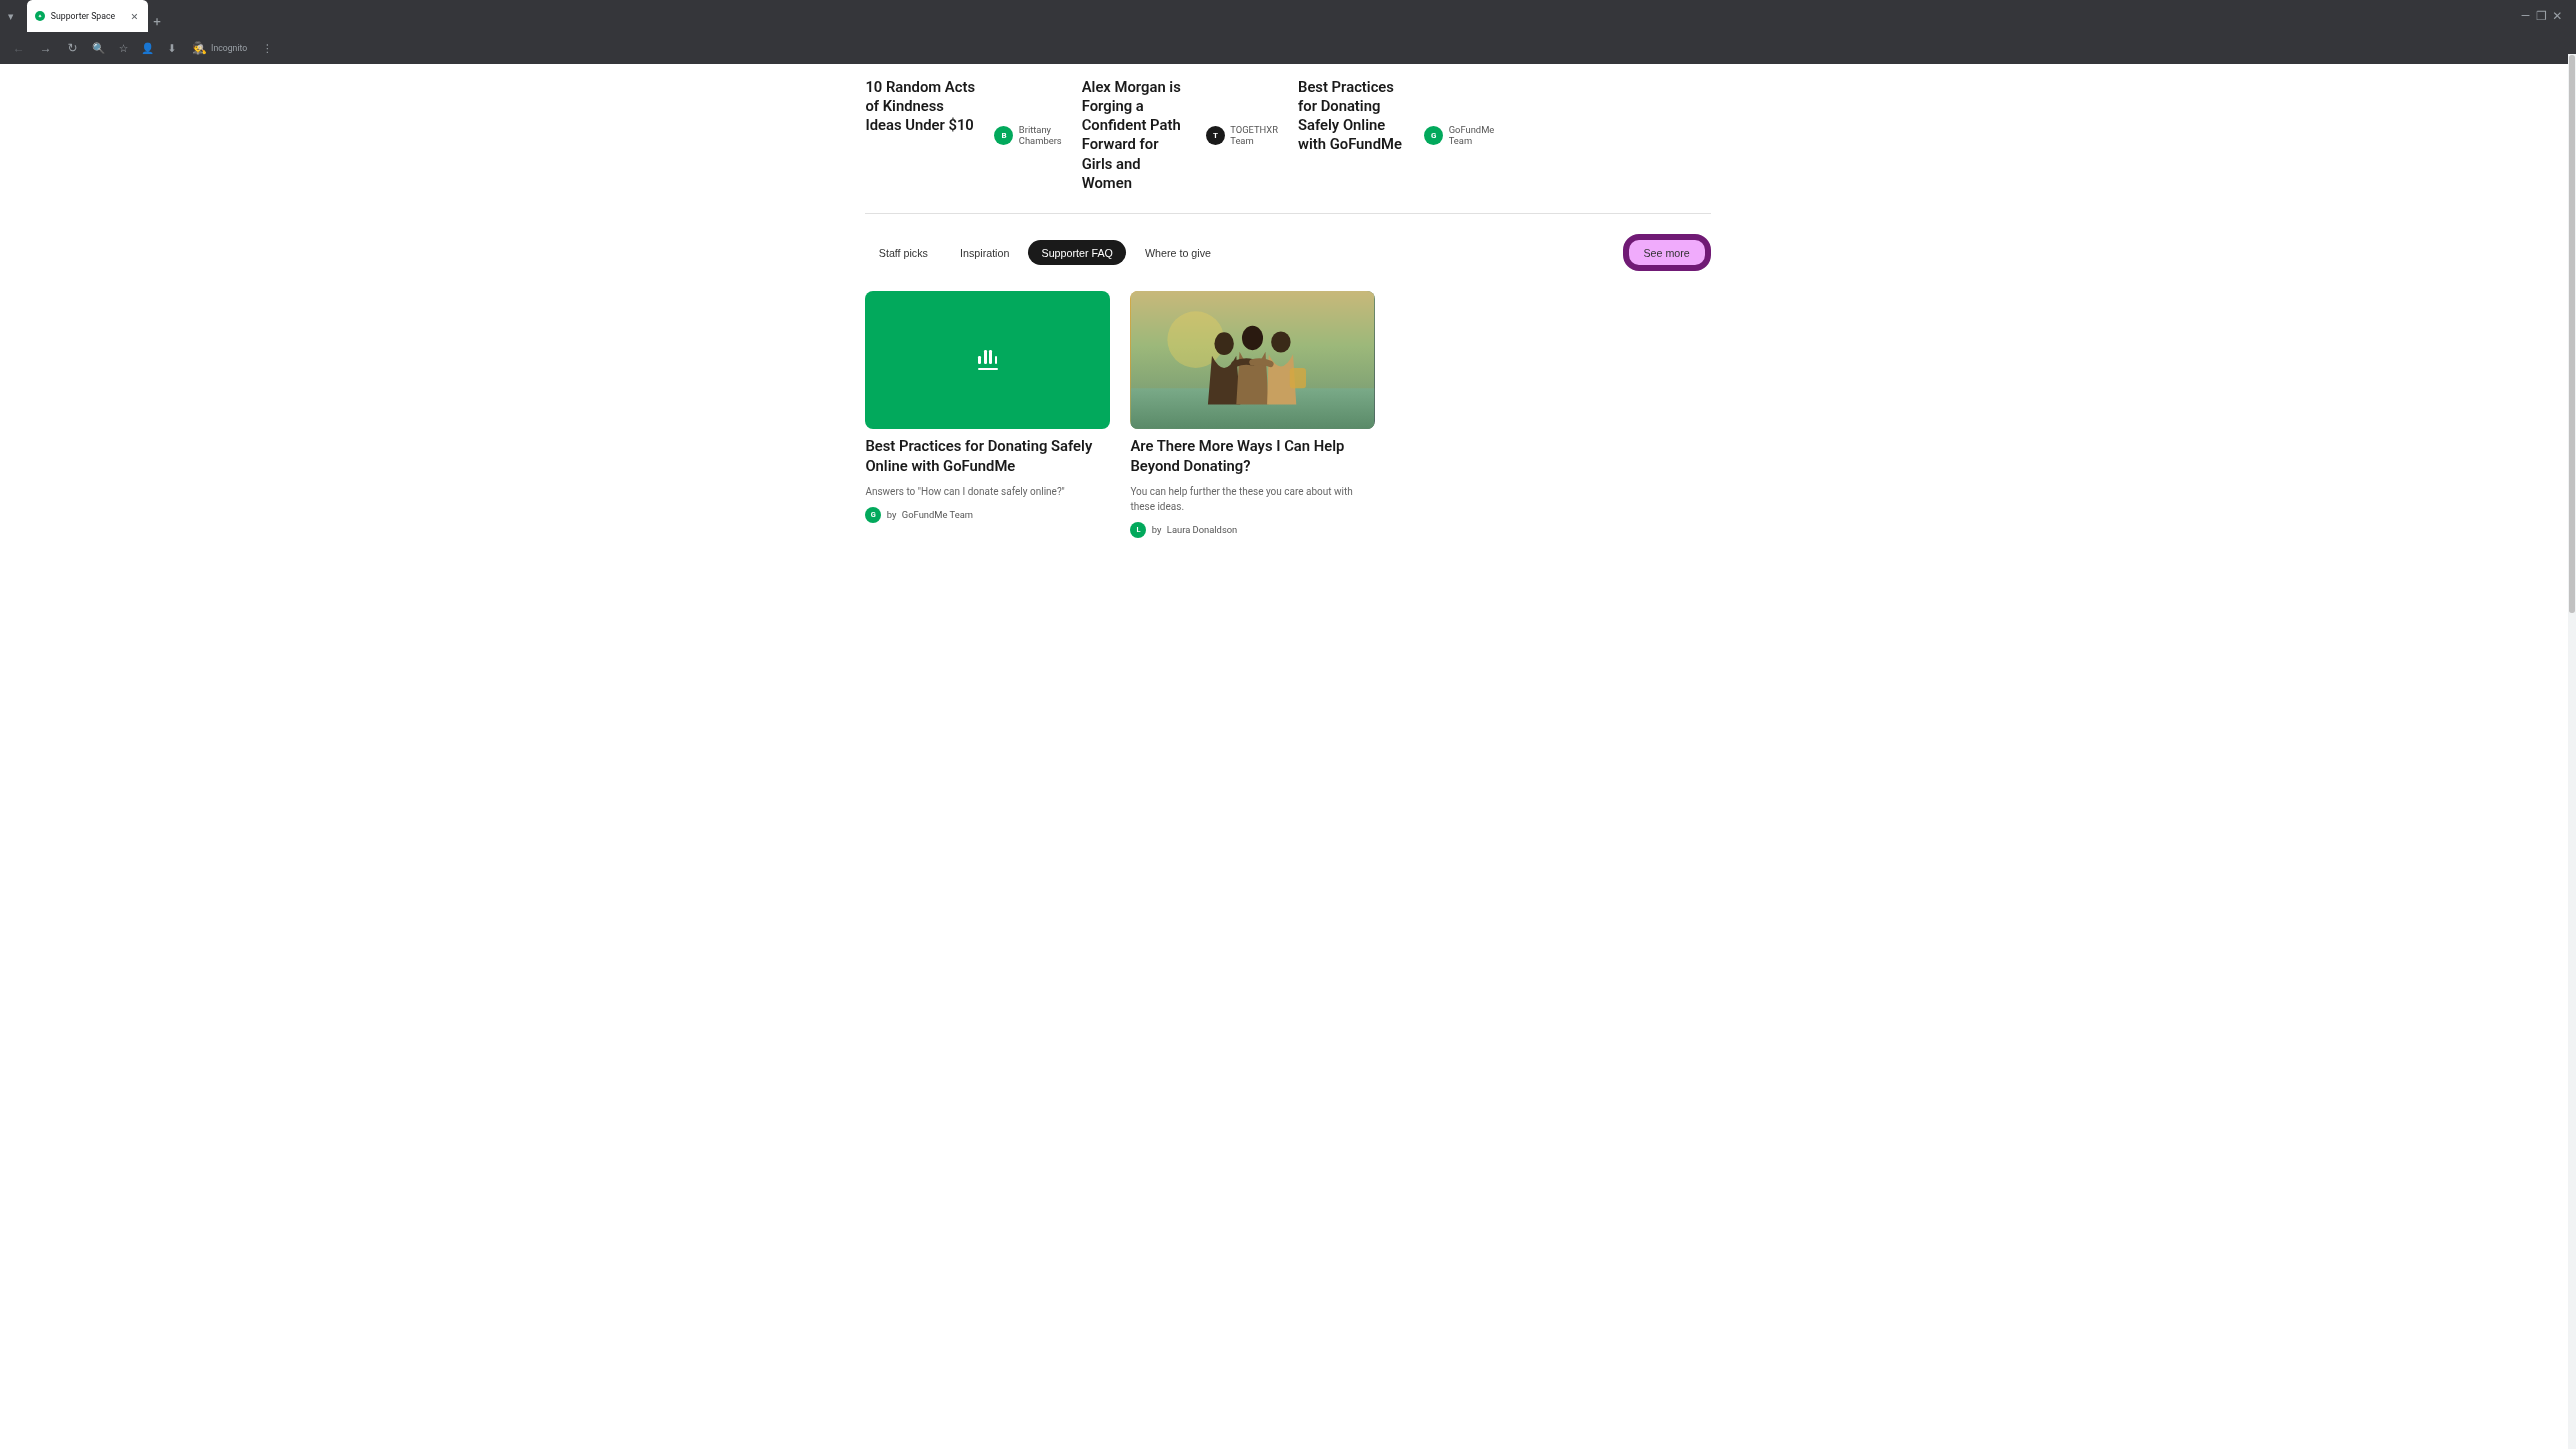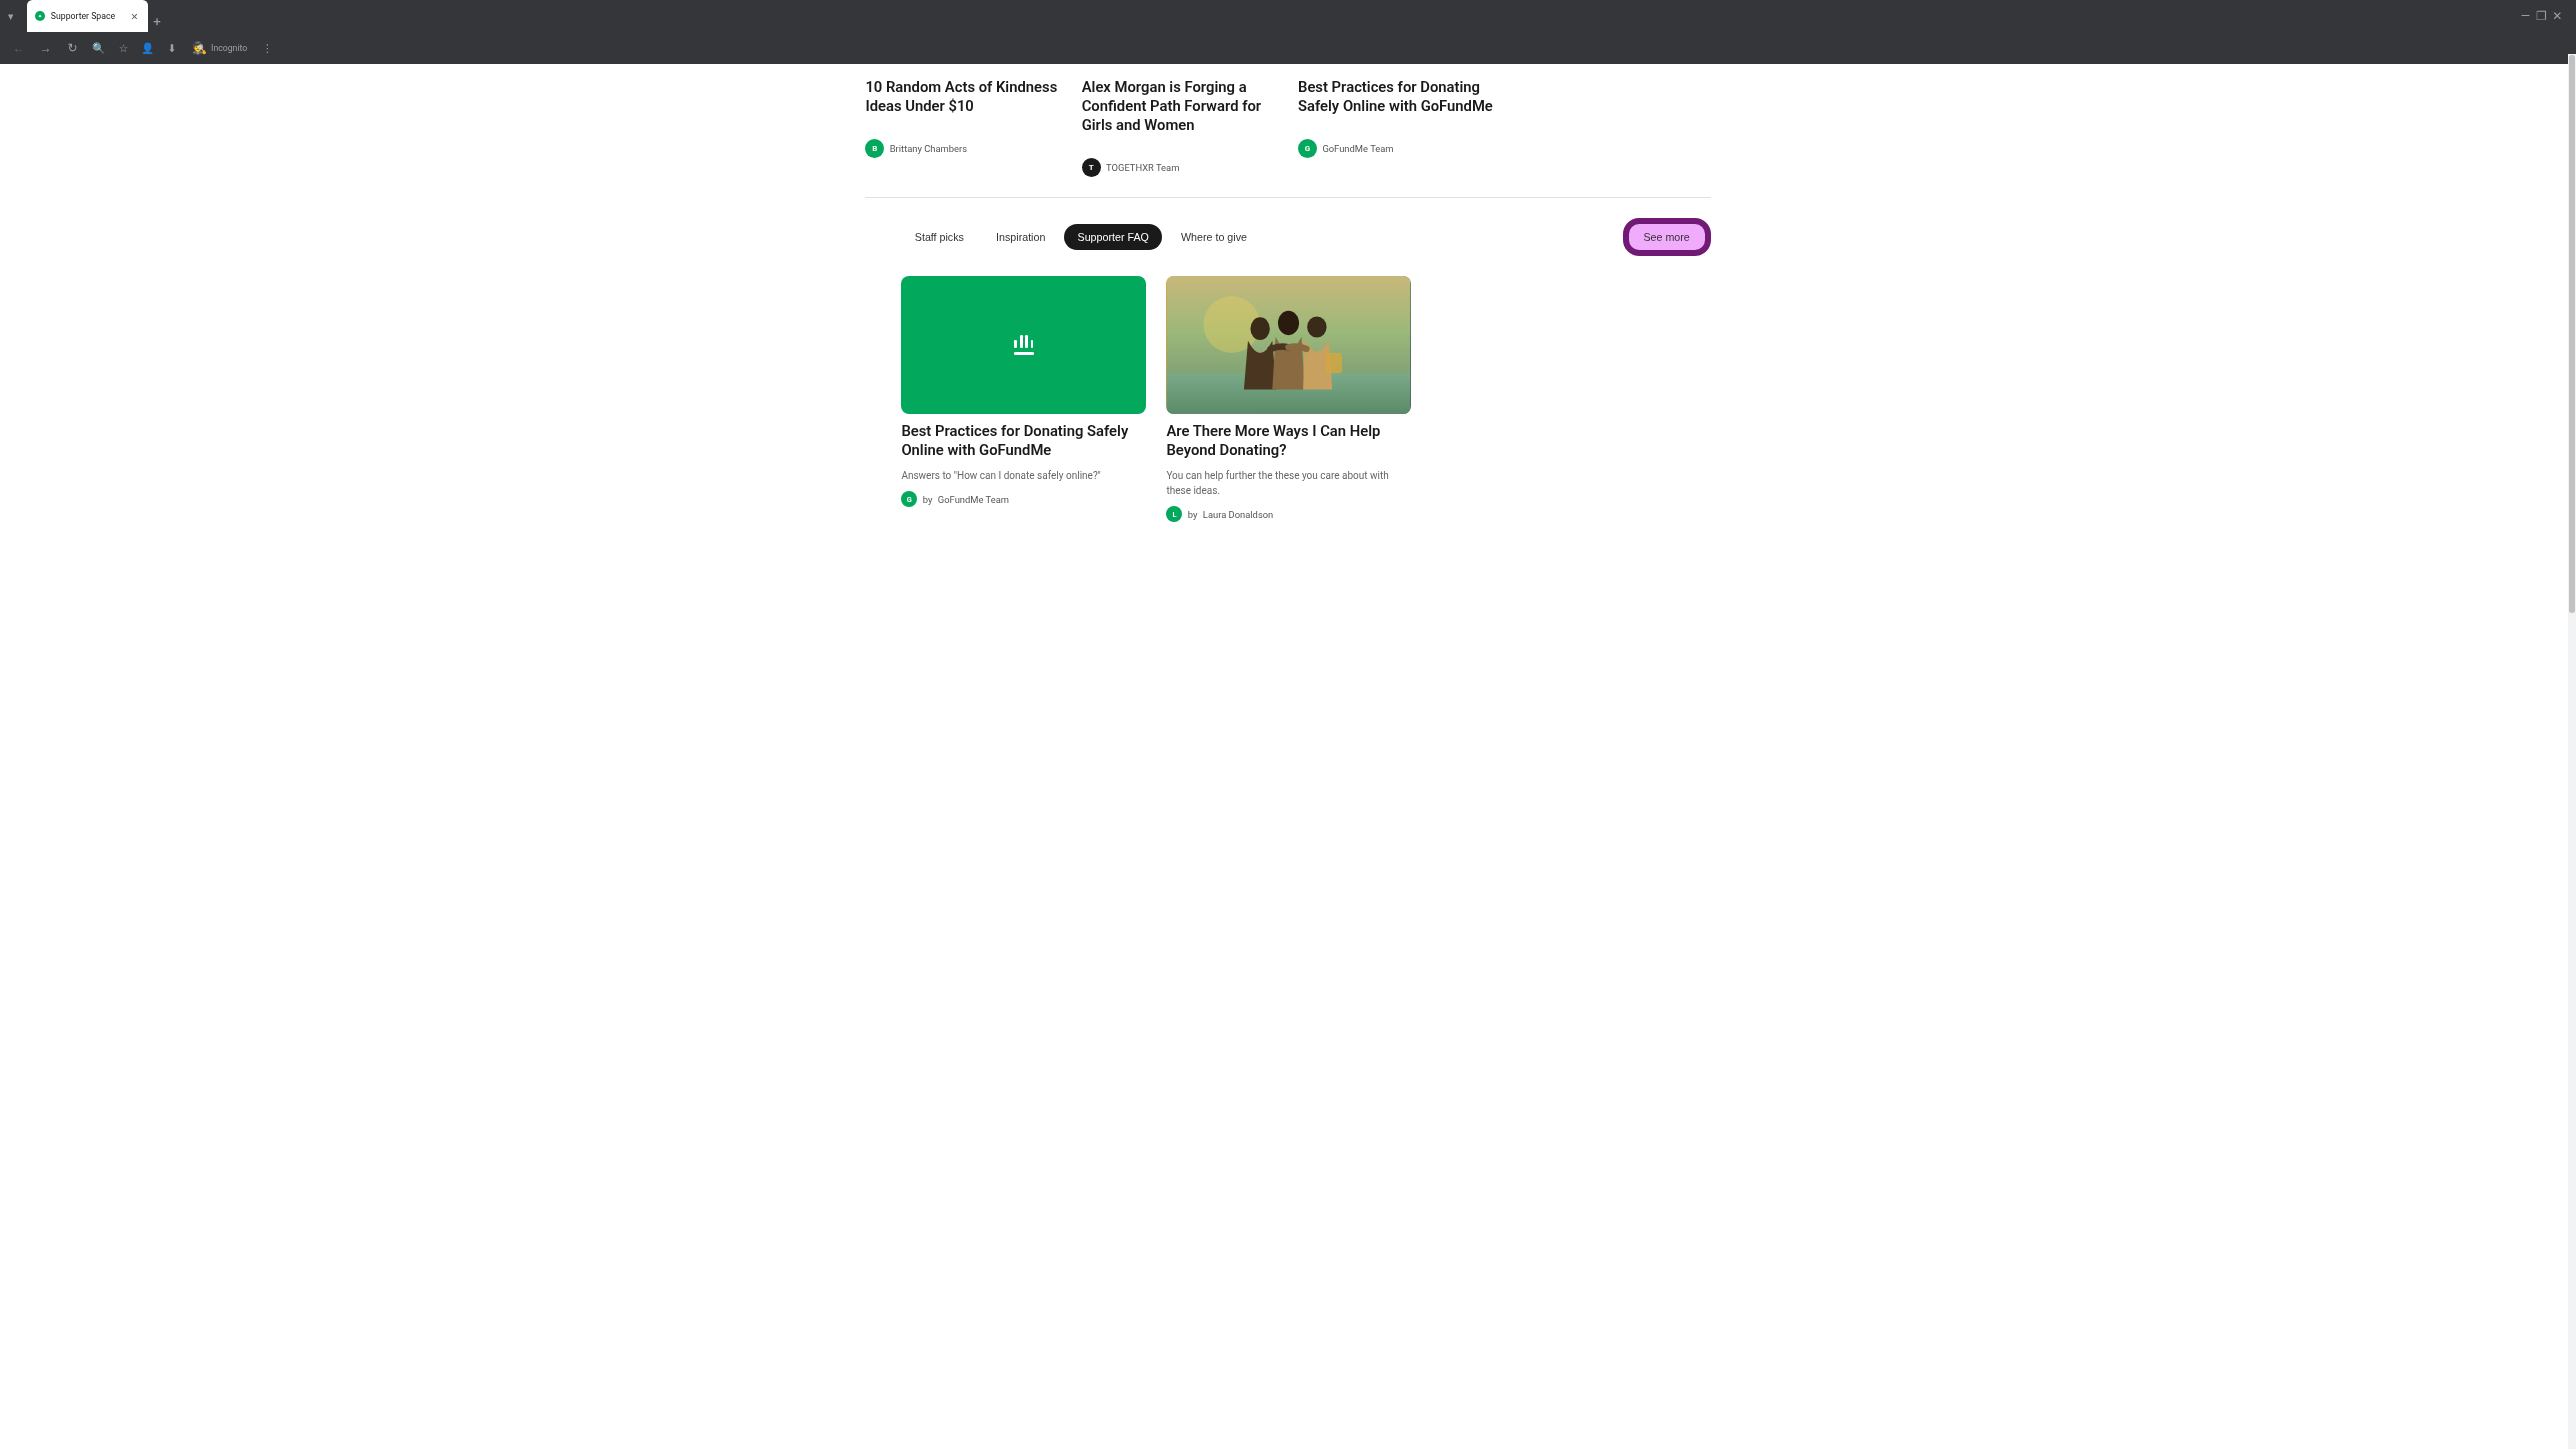--- a/index.html
+++ b/index.html
@@ -148,22 +148,22 @@
     
     .top-articles {
       display: grid;
       grid-template-columns: repeat(4, 1fr);
       gap: 20px;
       padding: 13.4px 0 20px;
       border-bottom: 0.7px solid #e0e0e0;
     }
     .top-article {
       display: flex;
-      flex-direction: column;
-      gap: 23px;
+      flex-direction: row;
+      gap: 15px;
     }
     .top-article-title {
       font-size: 14.8px;
       font-weight: 600;
       color: #1a1a1a;
       line-height: 1.3;
     }
     .article-author {
       display: flex;
       align-items: center;
@@ -181,21 +181,20 @@
       font-size: 8px;
       font-weight: bold;
       flex-shrink: 0;
     }
     .author-avatar.green { background: #02a95c; color: white; }
     .author-avatar.dark { background: #1a1a1a; color: white; }
 
     
     .tabs-section {
       padding: 20px 0 13.4px;
-      margin-left: 36px;
     }
     .tabs-header {
       display: flex;
       align-items: center;
       justify-content: space-between;
       margin-bottom: 20px;
     }
     .tabs-nav {
       display: flex;
       align-items: center;

